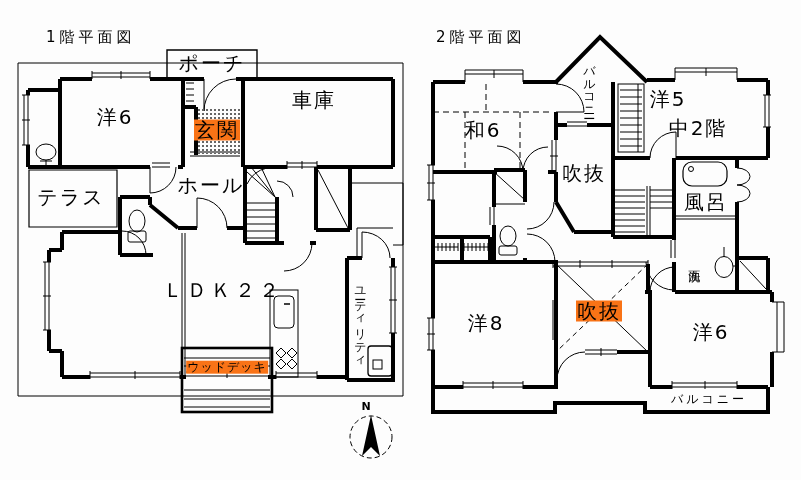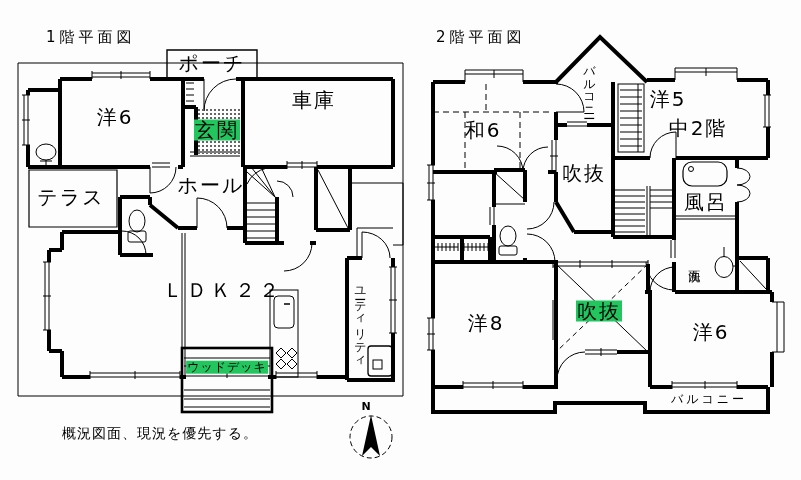--- a/index.html
+++ b/index.html
@@ -3,21 +3,21 @@
 <meta charset="utf-8">
 <style>
   html,body{margin:0;padding:0;background:#e8e8e8;}
   #screen{position:relative;width:801px;height:480px;background:#fdfdfd;overflow:hidden;
           font-family:"DejaVu Sans","Liberation Sans",sans-serif;color:#000;}
   svg{position:absolute;left:0;top:0;}
   .lbl{position:absolute;transform:translate(-50%,-50%);font-size:20px;white-space:nowrap;
        letter-spacing:2px;line-height:1.05;z-index:3;}
   .tl{transform:none;}
   .v{writing-mode:vertical-rl;letter-spacing:0;}
-  .bgw{background:#22c55e;padding:0 1px;}
+  .bgw{background:#f97316;padding:0 1px;}
   .title{font-size:15px;letter-spacing:4px;}
   .small{font-size:12px;}
   .note{font-size:14px;letter-spacing:1px;}
   .north{font-size:11px;font-weight:bold;letter-spacing:0;}
   #genkan-floor{position:absolute;left:197px;top:108px;width:43px;height:46px;z-index:1;
     background-image:radial-gradient(#666 0.8px, rgba(0,0,0,0) 0.9px);background-size:4px 4px;}
 </style>
 </head>
 <body>
 
@@ -236,15 +236,14 @@
   <div class="lbl" style="left:668px;top:99px">洋5</div>
   <div class="lbl" style="left:698px;top:128px">中2階</div>
   <div class="lbl" style="left:584px;top:173px">吹抜</div>
   <div class="lbl" style="left:706px;top:202px">風呂</div>
   <div class="lbl v small" style="left:694px;top:261px">洗面</div>
   <div class="lbl" style="left:486px;top:323px">洋8</div>
   <div class="lbl bgw" style="left:599px;top:311px">吹抜</div>
   <div class="lbl" style="left:711px;top:332px">洋6</div>
   <div class="lbl small" style="left:709px;top:399px;letter-spacing:3px">バルコニー</div>
 
-  <div class="lbl note tl" style="left:62px;top:426px">概況図面、現況を優先する。</div>
   <div class="lbl north" style="left:366px;top:407px">N</div>
 </div>
 
 </body></html>

